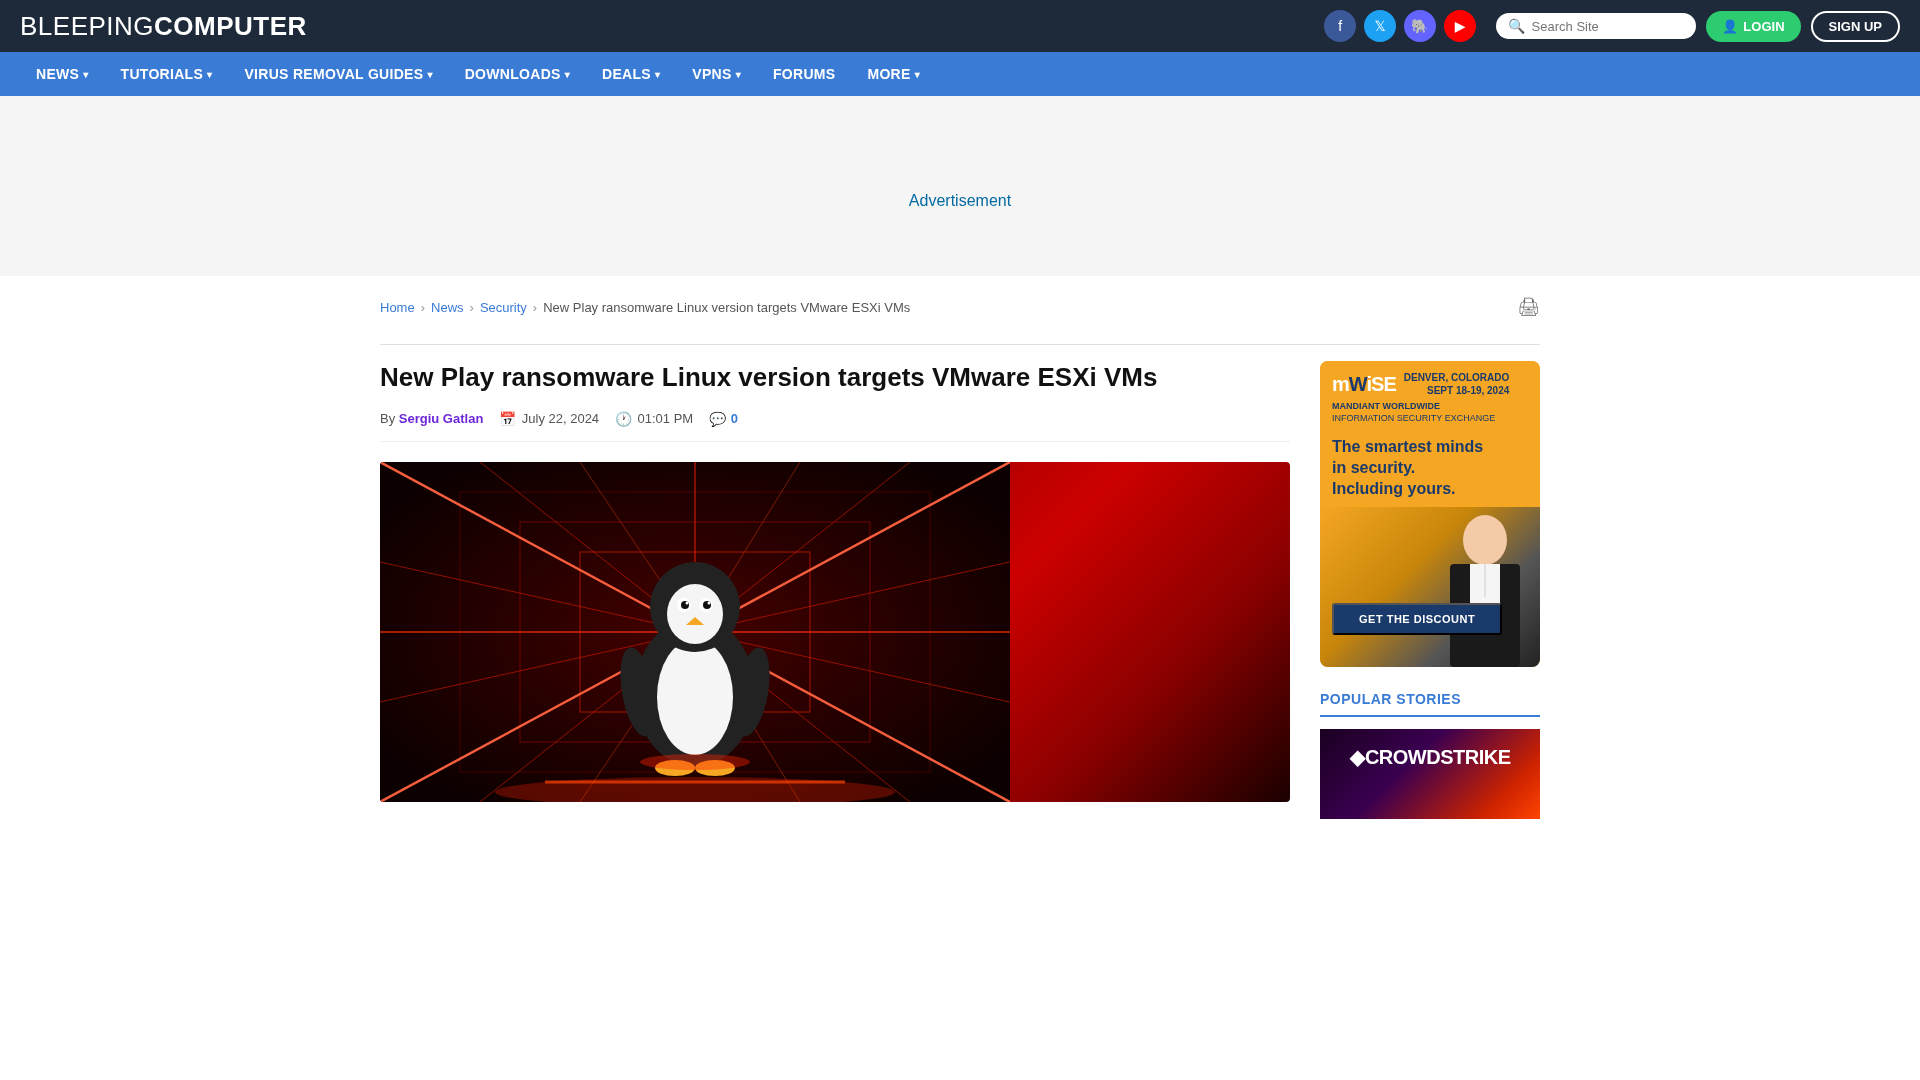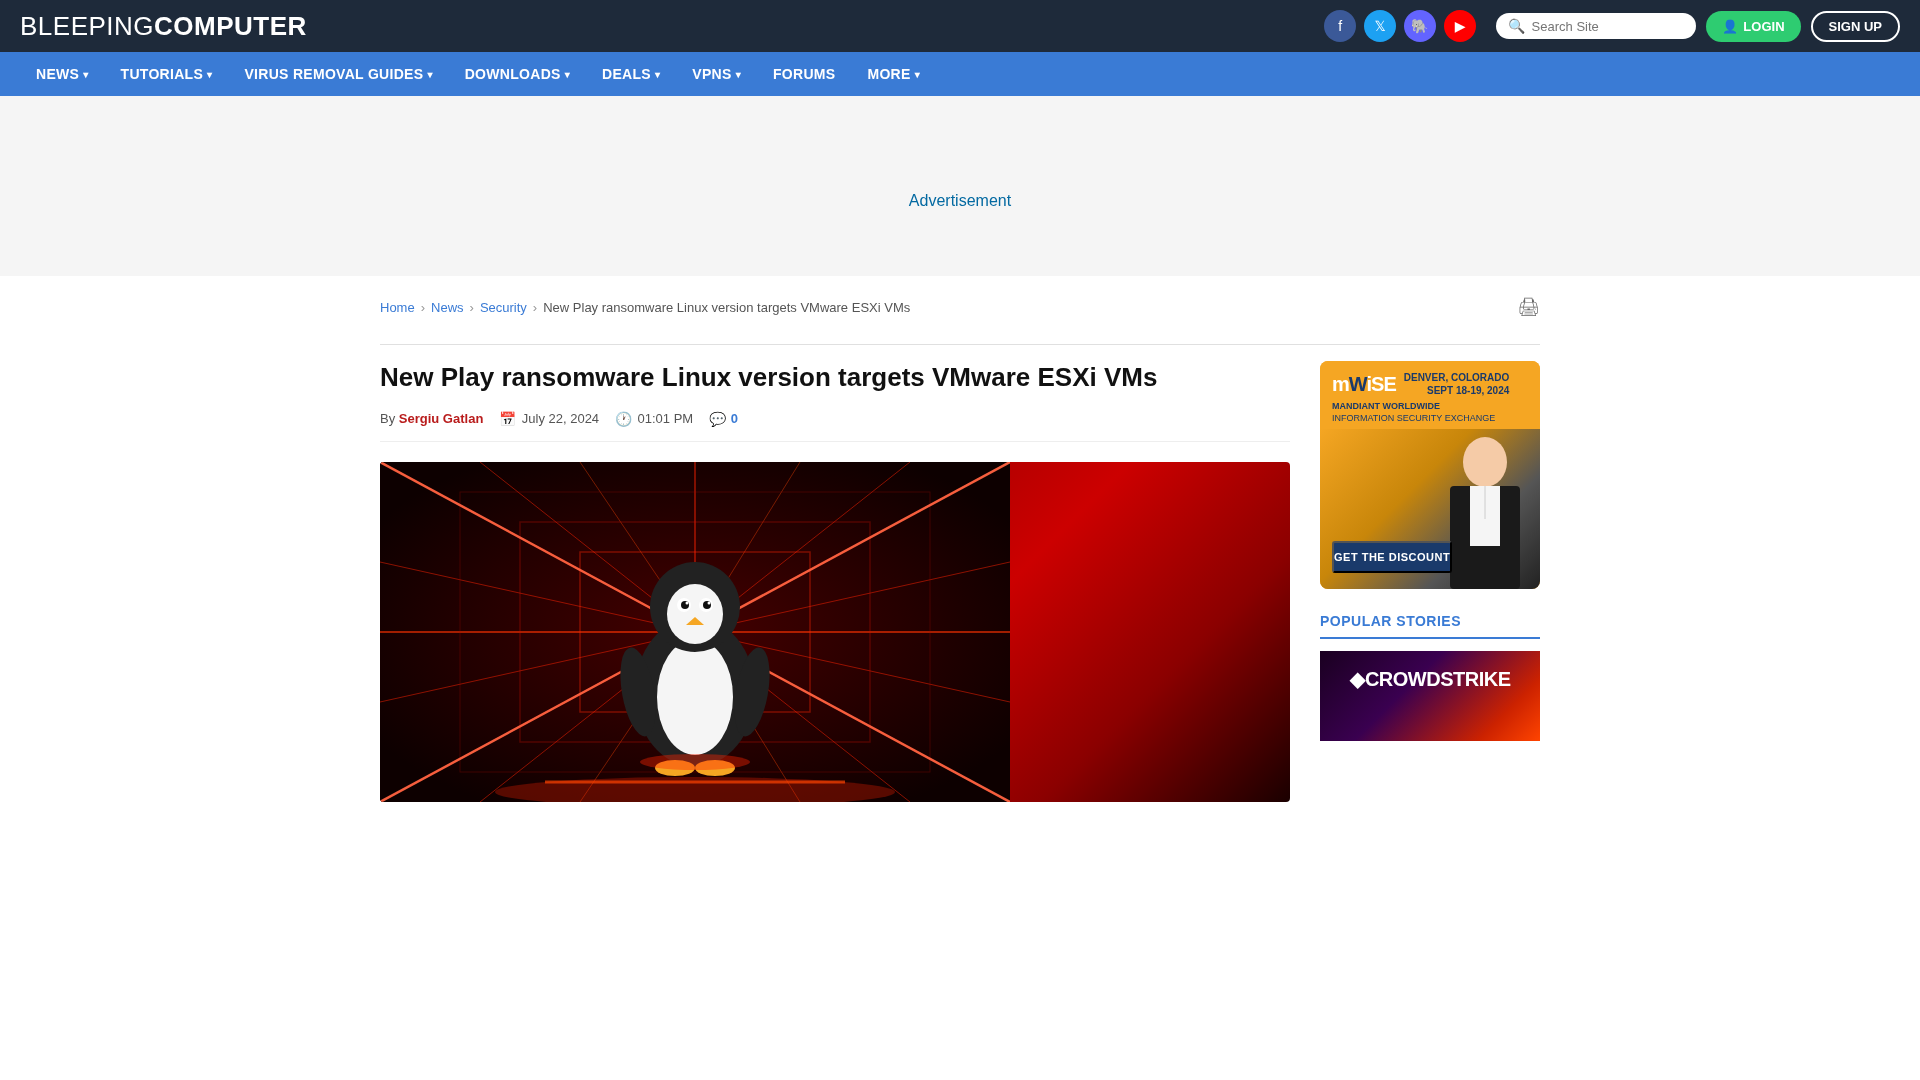--- a/index.html
+++ b/index.html
@@ -177,21 +177,21 @@
       display: flex;
       align-items: center;
       gap: 16px;
       font-size: 13px;
       color: #555;
       margin-bottom: 20px;
       border-bottom: 1px solid #eee;
       padding-bottom: 14px;
     }
     .article-meta .author a {
-      color: #b91c1c;
+      color: #6d28d9;
       text-decoration: none;
       font-weight: 600;
     }
     .meta-item {
       display: flex;
       align-items: center;
       gap: 5px;
     }
     .meta-icon { font-size: 14px; color: #888; }
     .comments-count {
@@ -257,27 +257,27 @@
     .ad-person-area {
       background: linear-gradient(135deg, #f5a623 0%, #888 50%, #222 100%);
       height: 160px;
       display: flex;
       align-items: flex-end;
       justify-content: flex-end;
       position: relative;
     }
     .ad-btn {
       position: absolute;
-      bottom: 16px;
+      bottom: 32px;
       left: 12px;
       background: #1a3a6b;
       color: #fff;
       font-size: 11px;
       font-weight: 700;
-      padding: 8px 0;
+      padding: 8px 25px;
       border-radius: 3px;
       cursor: pointer;
       text-transform: uppercase;
       letter-spacing: 0.5px;
     }
 
     
     .popular-stories-title {
       font-size: 14px;
       font-weight: 700;
@@ -485,20 +485,25 @@
               m<span>W</span>iSE
             </div>
             <div class="ad-location">
               <div>DENVER, COLORADO</div>
               <div>SEPT 18-19, 2024</div>
             </div>
           </div>
           <div style="font-size:9px;color:#1a3a6b;font-weight:600;margin-bottom:2px;">MANDIANT WORLDWIDE</div>
           <div style="font-size:9px;color:#1a3a6b;">INFORMATION SECURITY EXCHANGE</div>
         </div>
+        <div class="ad-tagline">
+          <div>The smartest minds</div>
+          <div>in security.</div>
+          <div>Including yours.</div>
+        </div>
 
         <div class="ad-person-area" style="background: linear-gradient(135deg, #f5a623 0%, #c8860a 40%, #555 70%, #222 100%);">
           <button class="ad-btn">GET THE DISCOUNT</button>
           <svg width="110" height="155" viewBox="0 0 110 155" style="display:block;">
 
             <ellipse cx="55" cy="28" rx="22" ry="25" fill="#f5cba7"></ellipse>
             <rect x="20" y="52" width="70" height="103" rx="4" fill="#1a1a1a"></rect>
             <rect x="40" y="52" width="30" height="60" fill="#f5f5f5"></rect>
             <line x1="55" y1="52" x2="55" y2="85" stroke="#ccc" stroke-width="1"></line>
           </svg>

